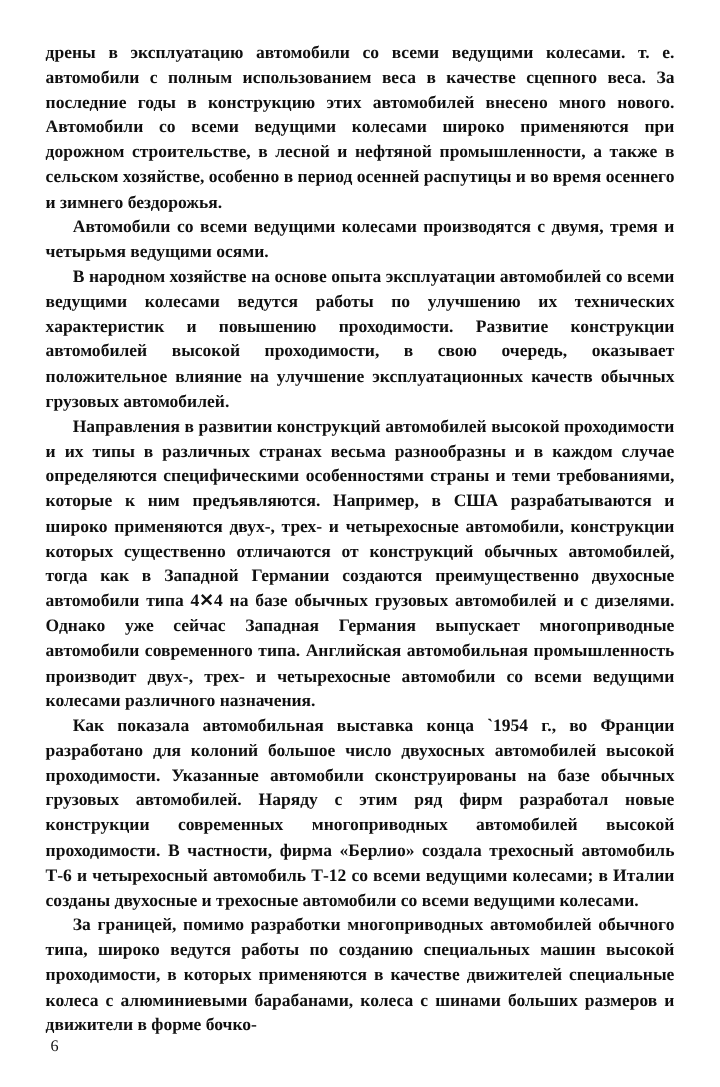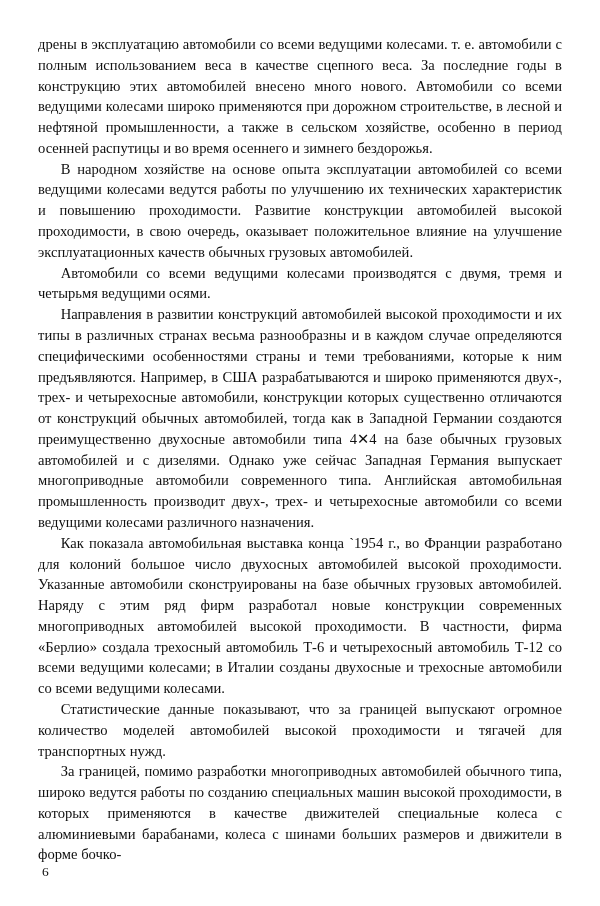--- a/index.html
+++ b/index.html
@@ -26,40 +26,40 @@
     line-height: 1.425;
     text-align: justify;
     text-justify: inter-word;
     color: #101010;
     -webkit-font-smoothing: antialiased;
   }
   .para {
     margin: 0;
     text-indent: 1.55em;
     text-align: justify;
+    font-weight: bold;
   }
   .para.no-indent {
     text-indent: 0;
   }
   .page-number {
     position: absolute;
     left: 42px;
     bottom: 26px;
     font-size: 13.5px;
     color: #101010;
     font-family: "Liberation Serif", serif;
   }
 </style>
 </head>
 <body>
 
 <div class="page">
   <div class="body-text">
     <p class="para no-indent">дрены в эксплуатацию  автомобили  со всеми  ведущими  колесами. т. е. автомобили с полным использованием веса в качестве сцепного веса. За последние  годы  в конструкцию  этих  автомобилей  внесено много нового. Автомобили со всеми  ведущими  колесами  широко применяются при дорожном строительстве,  в лесной и нефтяной промышленности,  а также  в сельском хозяйстве,   особенно в период осенней распутицы и во время осеннего и зимнего бездорожья.</p>
+    <p class="para">Автомобили со всеми ведущими колесами производятся с двумя, тремя  и четырьмя  ведущими  осями.</p>
     <p class="para">В народном  хозяйстве на основе опыта  эксплуатации автомобилей со всеми ведущими колесами ведутся работы по улучшению их технических  характеристик  и повышению  проходимости.  Развитие конструкции  автомобилей  высокой проходимости,  в свою  очередь, оказывает  положительное  влияние  на улучшение   эксплуатационных качеств обычных грузовых автомобилей.</p>
-    <p class="para">Автомобили со всеми ведущими колесами производятся с двумя, тремя  и четырьмя  ведущими  осями.</p>
     <p class="para">Направления  в развитии  конструкций  автомобилей высокой проходимости и их типы  в различных  странах  весьма  разнообразны и в каждом случае определяются специфическими особенностями страны и теми требованиями, которые к ним предъявляются. Например, в США  разрабатываются и широко  применяются двух-, трех- и четырехосные  автомобили,  конструкции которых  существенно отличаются  от конструкций  обычных  автомобилей,  тогда  как  в Западной Германии создаются преимущественно двухосные автомобили типа 4✕4 на базе обычных грузовых автомобилей и с дизелями. Однако уже сейчас Западная  Германия  выпускает многоприводные автомобили современного  типа.   Английская  автомобильная промышленность производит двух-, трех- и четырехосные автомобили со всеми ведущими колесами различного назначения.</p>
     <p class="para">Как показала автомобильная выставка конца `1954 г., во Франции разработано для колоний большое число двухосных автомобилей высокой проходимости. Указанные автомобили сконструированы  на базе  обычных  грузовых  автомобилей.   Наряду  с этим  ряд фирм разработал новые конструкции современных многоприводных автомобилей  высокой  проходимости.  В частности,  фирма «Берлио» создала трехосный автомобиль Т-6 и четырехосный    автомобиль Т-12 со всеми ведущими колесами; в Италии  созданы  двухосные и трехосные автомобили со всеми ведущими колесами.</p>
-    <p class="para">Статистические данные показывают, что за границей выпускают огромное количество моделей автомобилей высокой проходимости и тягачей для транспортных нужд.</p>
     <p class="para">За границей, помимо разработки многоприводных  автомобилей обычного типа, широко ведутся работы по созданию   специальных машин высокой проходимости, в которых применяются в качестве движителей специальные колеса с алюминиевыми барабанами, колеса с шинами больших   размеров  и движители в форме   бочко-</p>
   </div>
   <div class="page-number">6</div>
 </div>
 
 </body></html>

